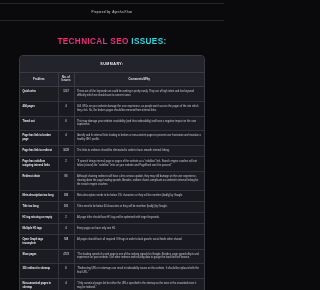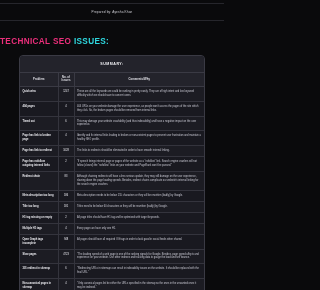--- a/index.html
+++ b/index.html
@@ -16,21 +16,21 @@
 
   .prepared{
     text-align:center;
     font-size:3.1px;
     letter-spacing:.18px;
     color:#cfcfd6;
     padding:6px 0 6px;
   }
 
   .title-wrap{
-    text-align:left;
+    text-align:center;
     padding:9px 0 7px;
   }
   .title{
     font-size:8.2px;
     font-weight:bold;
     letter-spacing:.35px;
     display:inline-block;
   }
   .title .t1{ color:#ec2f7b; }
   .title .t2{ color:#2fd8e0; }

